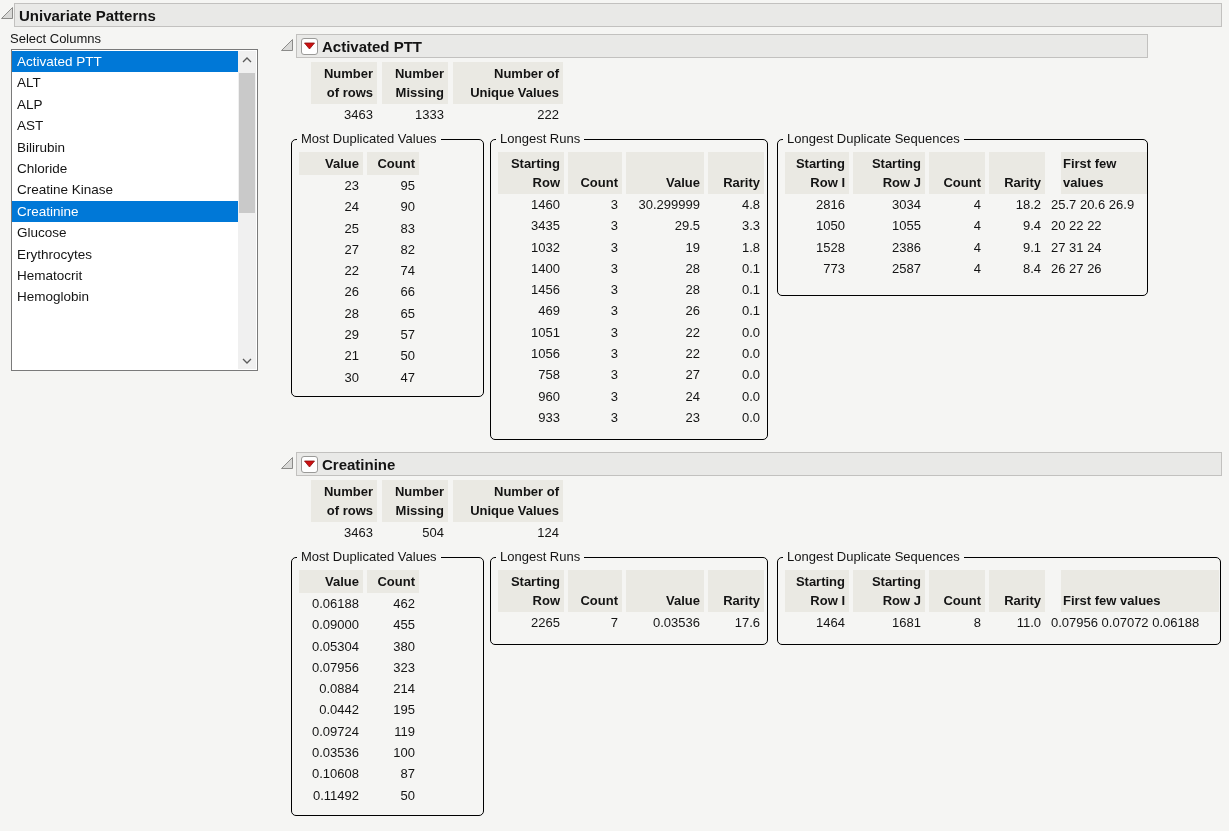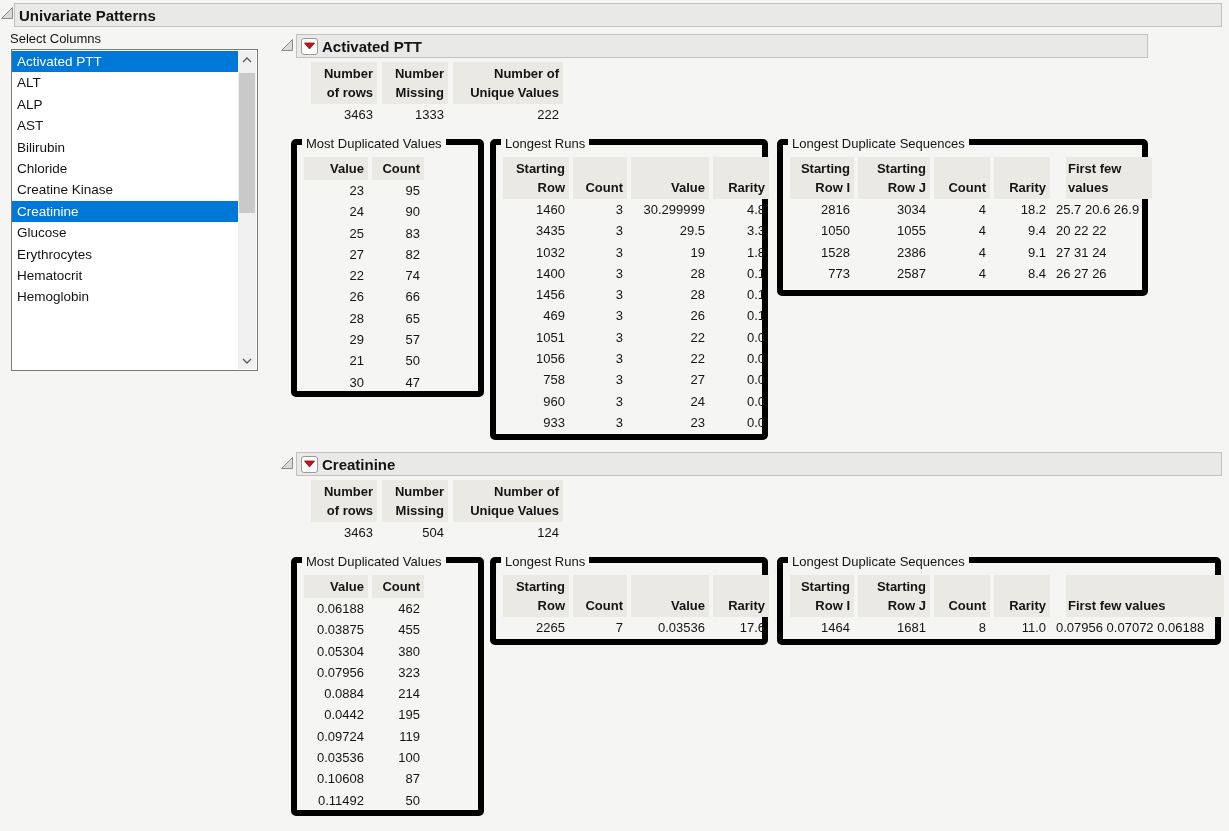--- a/index.html
+++ b/index.html
@@ -54,21 +54,21 @@
     text-align:right; min-height:21px;
   }
   .tbl .h.left{justify-content:flex-start; text-align:left;margin-left:12px;}
   .tbl .c{
     text-align:right; padding:0 4px 0 2px; box-sizing:border-box;
     height:21.3px; line-height:21.3px; white-space:nowrap;
   }
   .tbl .c.left{text-align:left;}
   .sum-grid{position:absolute; left:296px; top:28px; grid-template-columns:66px 66px 110px; column-gap:5px;margin-left:15px;}
   
-  .panel{position:absolute; box-sizing:border-box; border:6px solid #000000; border-radius:5px;}
+  .panel{position:absolute; box-sizing:border-box; border:1px solid #000000; border-radius:5px;}
   .panel-title{
     position:absolute; top:-9px; left:5px; background:#f5f5f3;
     padding:0 4px; white-space:nowrap;
   }
   .panel .tbl{margin:12px 0 0 7px;}
   
   .t-mdv{grid-template-columns:64px 52px;}
   .t-lr{grid-template-columns:66px 54px 78px 56px;}
   .t-lds-a{grid-template-columns:64px 72px 56px 56px 98px;}
   .t-lds-b{grid-template-columns:64px 72px 56px 56px 170px;}
@@ -284,21 +284,21 @@
         <div class="c">124</div>
       </div>
 
     <div class="panel" style="left:291px; top:105px; width:193px; height:259px;">
       <div class="panel-title">Most Duplicated Values</div>
       <div class="tbl t-mdv">
         <div class="h">Value</div>
         <div class="h">Count</div>
       <div class="c">0.06188</div>
           <div class="c">462</div>
-          <div class="c">0.03875</div>
+          <div class="c">0.09000</div>
           <div class="c">455</div>
           <div class="c">0.05304</div>
           <div class="c">380</div>
           <div class="c">0.07956</div>
           <div class="c">323</div>
           <div class="c">0.0884</div>
           <div class="c">214</div>
           <div class="c">0.0442</div>
           <div class="c">195</div>
           <div class="c">0.09724</div>

